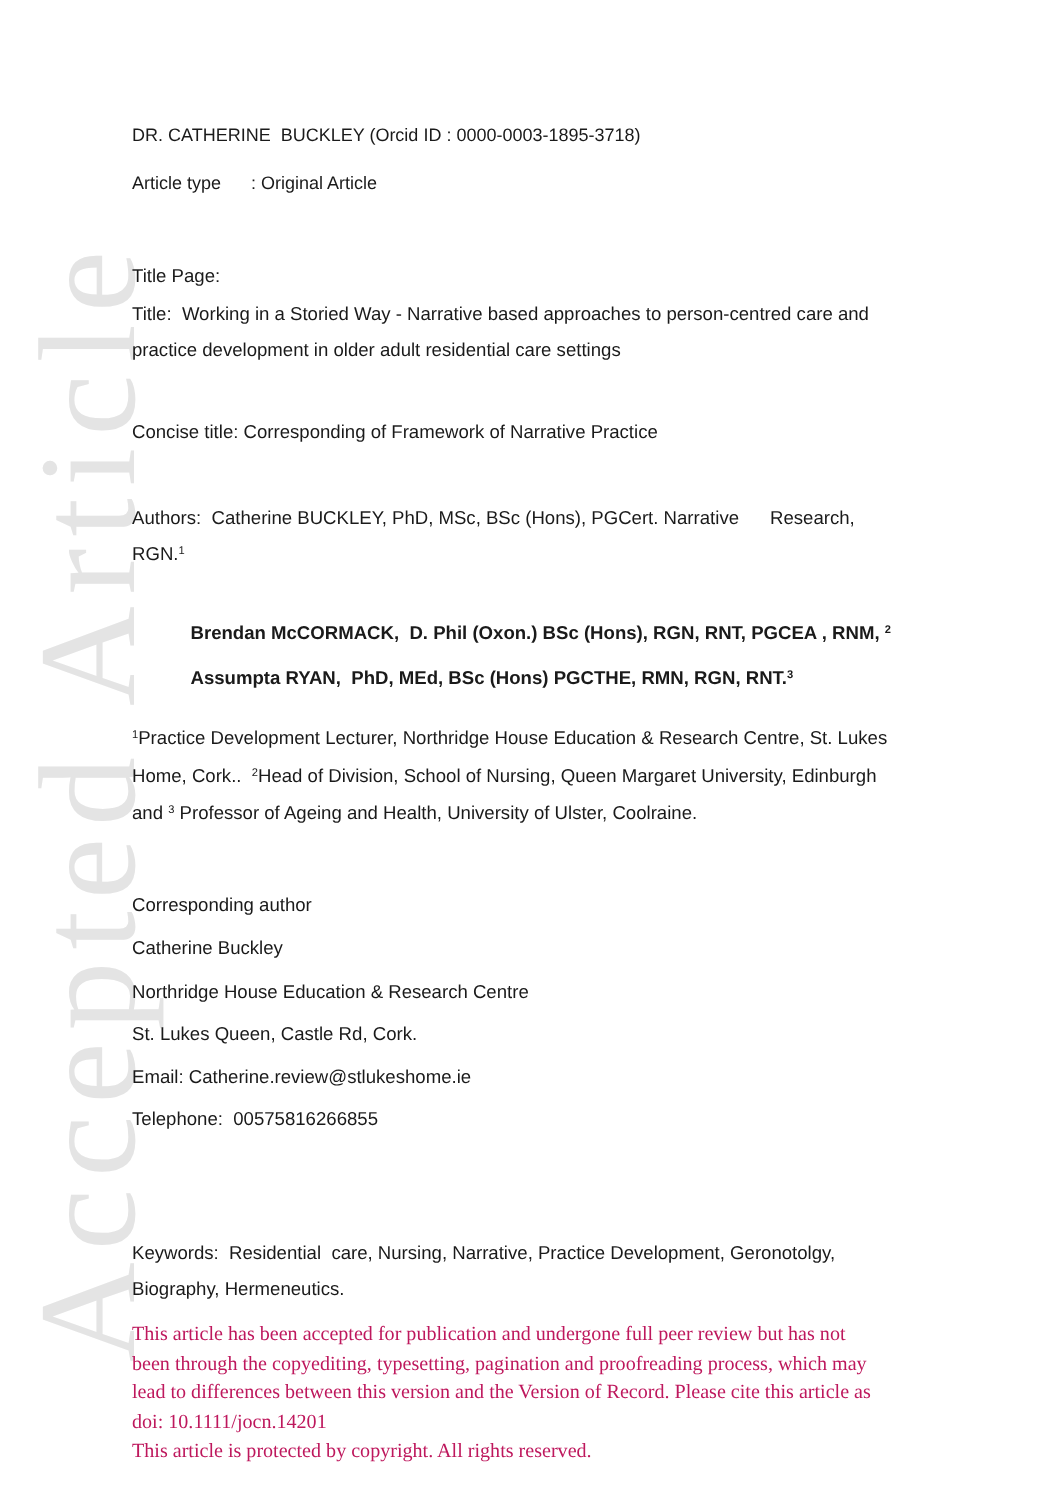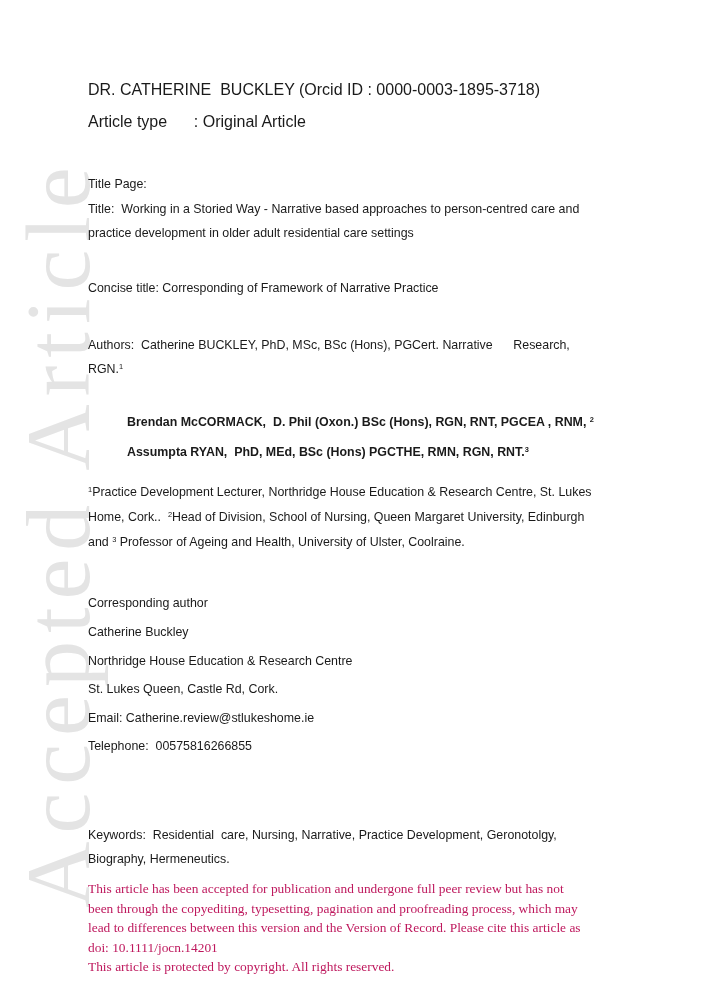--- a/index.html
+++ b/index.html
@@ -27,21 +27,21 @@
     white-space: nowrap;
     z-index: 0;
   }
   .block {
     position: absolute;
     left: 88px;
     width: 540px;
     white-space: pre-wrap;
     z-index: 1;
   }
-  .small { font-size: 16px; line-height: 24px; }
+  .small { font-size: 12px; line-height: 24px; }
   .bodytxt { font-size: 12.4px; line-height: 24px; }
   .aff { line-height: 25px; }
   .indent { padding-left: 39px; font-weight: bold; }
   .serif {
     font-family: "Liberation Serif", serif;
     font-size: 13.4px;
     line-height: 19.6px;
     color: #be185d;
   }
   sup {

